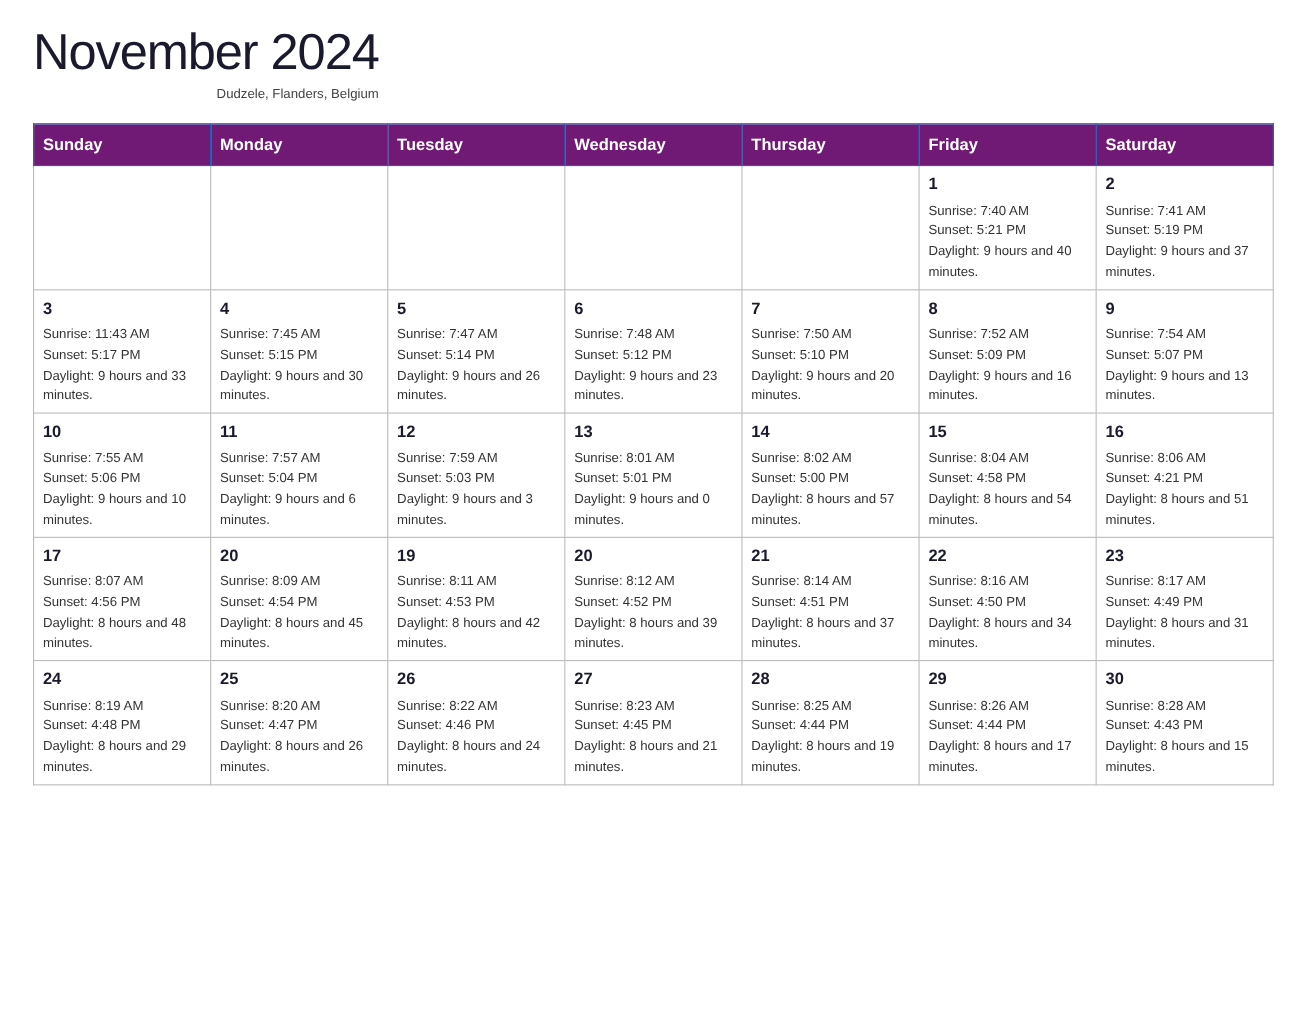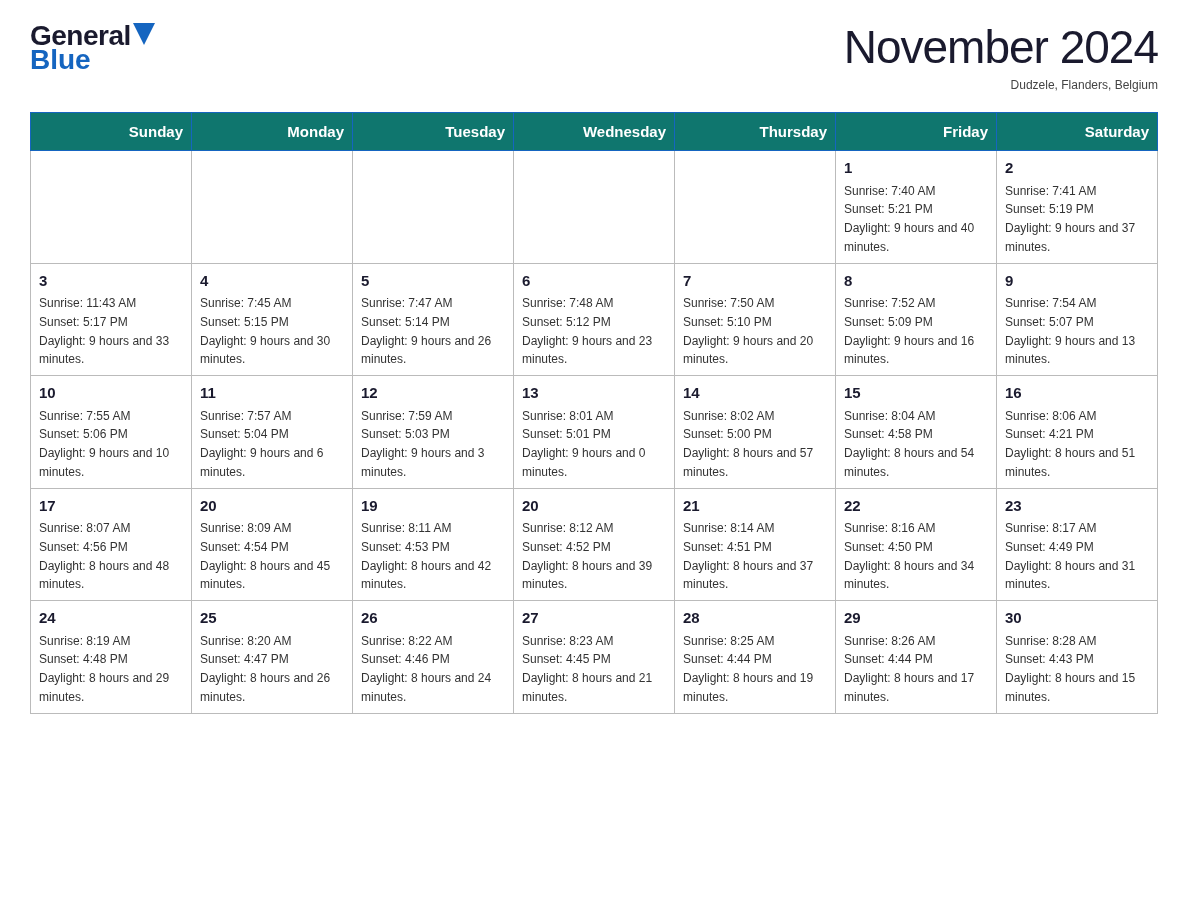--- a/index.html
+++ b/index.html
@@ -47,26 +47,26 @@
       font-size: 12px;
       color: #444;
       margin-top: 4px;
     }
     .calendar {
       width: 100%;
       border-collapse: collapse;
       border: 1px solid #aaa;
     }
     .calendar th {
-      background: #0f766e;
+      background: #701a75;
       color: #fff;
       padding: 10px 8px;
       font-size: 15px;
       font-weight: bold;
-      text-align: right;
+      text-align: left;
       border: 1px solid #1565c0;
     }
     .calendar td {
       vertical-align: top;
       border: 1px solid #bbb;
       padding: 6px 8px;
       width: calc(100% / 7);
       min-height: 90px;
       font-size: 12.5px;
       line-height: 1.5;
@@ -89,29 +89,20 @@
     }
     .calendar tr td {
       background: #fff;
     }
     .calendar thead th:first-child { border-left: 1px solid #1565c0; }
   </style>
 </head>
 <body>
 
 <div class="header">
-  <div class="logo">
-    <div style="display:flex; align-items:center;">
-      <span class="logo-general">General</span>
-      <svg width="22" height="22" viewBox="0 0 22 22" style="margin-left:2px; margin-top:-4px;">
-        <polygon points="0,0 22,0 11,22" fill="#1565c0"></polygon>
-      </svg>
-    </div>
-    <span class="logo-blue">Blue</span>
-  </div>
   <div class="title-block">
     <div class="month-year">November 2024</div>
     <div class="location">Dudzele, Flanders, Belgium</div>
   </div>
 </div>
 
 <table class="calendar">
   <thead>
     <tr>
     <th>Sunday</th>

